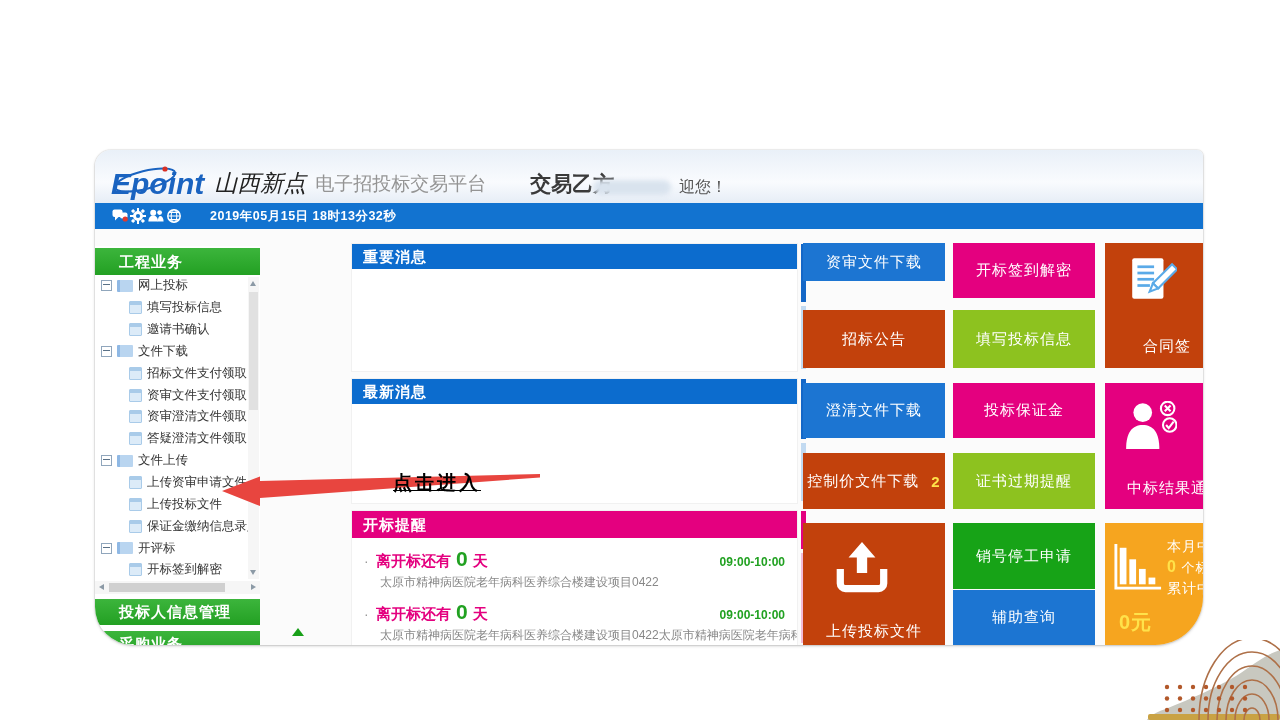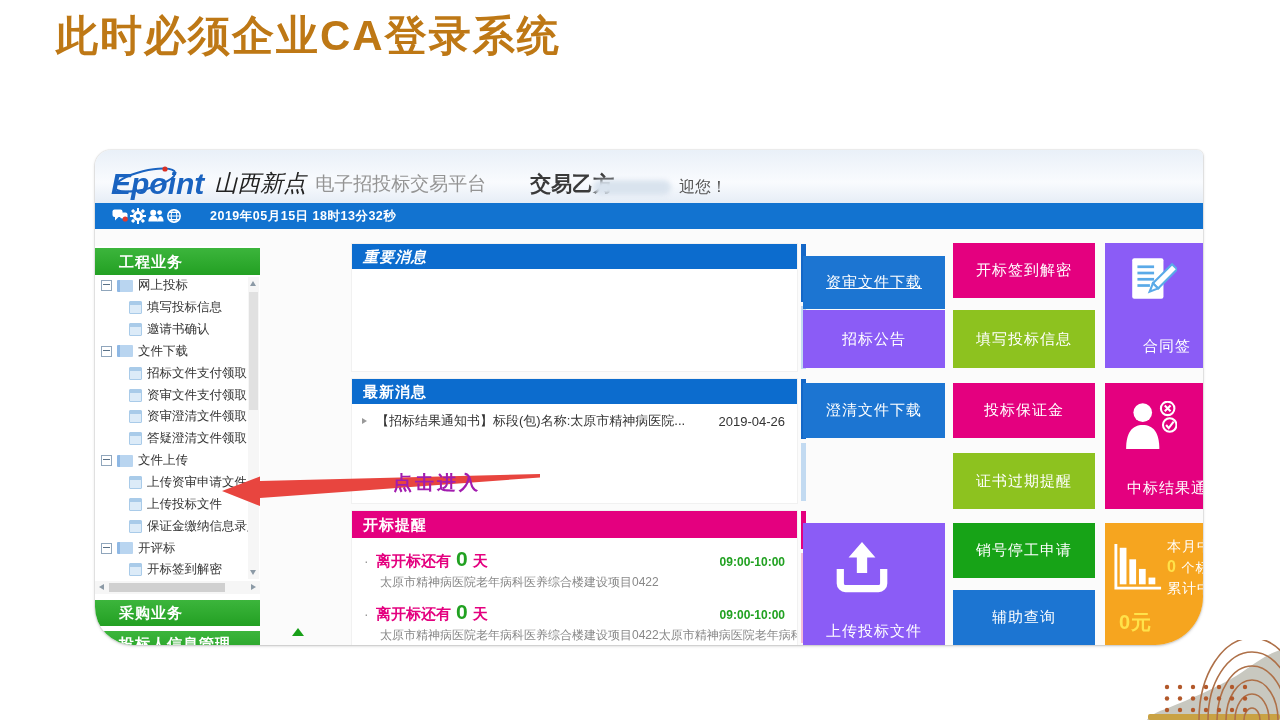--- a/index.html
+++ b/index.html
@@ -79,39 +79,38 @@
   .rem-pink{color:#E4007F;font-weight:bold;font-size:15px;}
   .rem-days{color:#21A121;font-weight:bold;font-size:21px;margin:0 5px;}
   .rem-time{margin-left:auto;color:#21A121;font-weight:bold;font-size:12px;}
   .rem-prj{color:#888;font-size:12px;padding:3px 12px 0 28px;white-space:nowrap;overflow:hidden;}
   .marq-tri{position:absolute;left:197px;top:478px;width:0;height:0;border-left:6px solid transparent;
     border-right:6px solid transparent;border-bottom:8px solid #18A018;}
 
   
   .tile{position:absolute;color:#fff;display:flex;align-items:center;justify-content:center;
     font-size:15px;letter-spacing:1px;cursor:pointer;}
-  .t-dblue{background:#1C75D2;} .t-mag{background:#E4007F;} .t-lblue{background:#8b5cf6;}
+  .t-dblue{background:#1C75D2;} .t-mag{background:#E4007F;} .t-lblue{background:#c2410c;}
   .t-yg{background:#8DC21F;} .t-grn{background:#17A317;} .t-org{background:#F6A51F;}
   .tile .badge{color:#FFE24A;font-weight:bold;margin-left:12px;font-size:15px;}
   .tile .tl-abs{position:absolute;white-space:nowrap;}
   .st-count{color:#FFE24A;font-weight:bold;font-size:16px;}
   .st-amt{position:absolute;left:14px;bottom:9px;color:#FFE24A;font-weight:bold;font-size:20px;}
 
   
-  .anno-text{position:absolute;left:393px;top:470px;color:#a21caf;font-size:19px;
-    font-weight:bold;letter-spacing:3px;}
+  .anno-text{position:absolute;left:393px;top:470px;color:#000000;font-size:19px;
+    font-weight:bold;letter-spacing:3px;text-decoration:underline;}
   .arrow-svg{position:absolute;left:200px;top:458px;pointer-events:none;}
   .deco-svg{position:absolute;left:1140px;top:640px;pointer-events:none;}
 </style>
 </head>
 <body>
 
 <div class="slide">
 
-  <h1 class="slide-title">此时必须企业CA登录系统</h1>
 
   <div class="shot">
 
     <div class="app-header">
       <span class="brand">
         <span>Epoint</span>
         <svg class="orbit-svg" width="72" height="38">
           <ellipse cx="36" cy="19" rx="31" ry="9" fill="none" stroke="#1A63C0" stroke-width="2" transform="rotate(-14 36 19)"></ellipse>
           <circle cx="56" cy="8" r="2.6" fill="#D93025"></circle>
         </svg>
@@ -229,40 +228,35 @@
           <span class="vsb-up"></span>
           <span class="vsb-thumb"></span>
           <span class="vsb-dn"></span>
         </div>
       </div>
       <div class="hsb">
         <span class="hsb-l"></span>
         <span class="hsb-thumb"></span>
         <span class="hsb-r"></span>
       </div>
+      <div class="side-hd b3">投标人信息管理</div>
       <div class="side-hd b2">采购业务</div>
-      <div class="side-hd b3">投标人信息管理</div>
-    </div>
-
-    <div class="sec" style="top:93px;height:127px;font-style:italic;">
+    </div>
+
+    <div class="sec" style="top:93px;height:127px;">
       <div class="sec-hd hdr-blue">重要消息</div>
       <div class="sstrip">
         <div style="height:58px;background:#1467C7;"></div>
         <div style="height:4px;"></div>
         <div style="height:63px;background:#C2DAF1;"></div>
       </div>
     </div>
 
     <div class="sec" style="top:228px;height:124px;">
       <div class="sec-hd hdr-blue">最新消息</div>
-      <div class="news-row">
-        <span class="news-tri"></span>
-        <span class="news-txt">【招标结果通知书】标段(包)名称:太原市精神病医院...</span>
-        <span class="news-date">2019-04-26</span>
-      </div>
       <div class="sstrip">
         <div style="height:60px;background:#1467C7;"></div>
         <div style="height:4px;"></div>
         <div style="height:58px;background:#C2DAF1;"></div>
       </div>
     </div>
 
     <div class="sec" style="top:360px;height:135px;border-bottom:none;">
       <div class="sec-hd hdr-pink">开标提醒</div>
       <div class="rem-ttl">
@@ -283,21 +277,21 @@
       <div class="rem-prj">太原市精神病医院老年病科医养综合楼建设项目0422太原市精神病医院老年病科医养综...</div>
       <div class="sstrip">
         <div style="height:38px;background:#E4007F;"></div>
         <div style="height:4px;"></div>
         <div style="height:90px;background:#F3BCD9;"></div>
       </div>
     </div>
 
     <span class="marq-tri"></span>
 
-    <div class="tile t-dblue" style="left:708px;top:106px;width:142px;height:53px;text-decoration:underline;">
+    <div class="tile t-dblue" style="left:708px;top:93px;width:142px;height:38px;">
         <span>资审文件下载</span>
       </div>
     <div class="tile t-mag" style="left:858px;top:93px;width:142px;height:55px;">
         <span>开标签到解密</span>
       </div>
     <div class="tile t-lblue" style="left:1010px;top:93px;width:142px;height:125px;">
       <svg width="50" height="50" viewBox="0 0 48 48" style="position:absolute;left:22px;top:12px;">
         <rect x="5" y="3" width="30" height="39" rx="2" fill="#fff"></rect>
         <g fill="#5AAAE8">
             <rect x="10" y="10" width="16" height="2.6"></rect>
@@ -328,31 +322,35 @@
       <svg width="54" height="48" viewBox="0 0 52 46" style="position:absolute;left:18px;top:18px;">
         <circle cx="19" cy="11" r="9" fill="#fff"></circle>
         <path d="M3 46 C3 30 9 23 19 23 C29 23 35 30 35 46 Z" fill="#fff"></path>
         <circle cx="43" cy="7" r="6.5" fill="none" stroke="#fff" stroke-width="2"></circle>
         <path d="M40.2 4.2 L45.8 9.8 M45.8 4.2 L40.2 9.8" stroke="#fff" stroke-width="2"></path>
         <circle cx="45" cy="23" r="6.5" fill="none" stroke="#fff" stroke-width="2"></circle>
         <path d="M41.5 23 L44 26 L48.8 19.8" stroke="#fff" stroke-width="2" fill="none"></path>
       </svg>
       <span class="tl-abs" style="left:22px;bottom:11px;">中标结果通知</span>
     </div>
+    <div class="tile t-lblue" style="left:708px;top:303px;width:142px;height:56px;">
+      <span>控制价文件下载</span>
+      <span class="badge">2</span>
+    </div>
     <div class="tile t-yg" style="left:858px;top:303px;width:142px;height:56px;">
         <span>证书过期提醒</span>
       </div>
     <div class="tile t-lblue" style="left:708px;top:373px;width:142px;height:122px;">
       <svg width="62" height="60" viewBox="0 0 60 56" style="position:absolute;left:28px;top:18px;">
         <path d="M30 0 L43 15 L35 15 L35 30 L25 30 L25 15 L17 15 Z" fill="#fff"></path>
         <path d="M9 26 V40 a5 5 0 0 0 5 5 H46 a5 5 0 0 0 5 -5 V26" stroke="#fff" stroke-width="7" fill="none"></path>
       </svg>
       <span class="tl-abs" style="left:50%;transform:translateX(-50%);bottom:4px;">上传投标文件</span>
     </div>
-    <div class="tile t-grn" style="left:858px;top:373px;width:142px;height:55px;">
+    <div class="tile t-grn" style="left:858px;top:373px;width:142px;height:66px;">
         <span>销号停工申请</span>
       </div>
     <div class="tile t-dblue" style="left:858px;top:440px;width:142px;height:55px;">
         <span>辅助查询</span>
       </div>
     <div class="tile t-org" style="left:1010px;top:373px;width:142px;height:122px;">
       <svg width="50" height="56" viewBox="0 0 52 56" style="position:absolute;left:8px;top:16px;">
         <rect x="7" y="8" width="7" height="38" fill="#fff"></rect>
         <rect x="17" y="20" width="7" height="26" fill="#fff"></rect>
         <rect x="27" y="30" width="7" height="16" fill="#fff"></rect>

